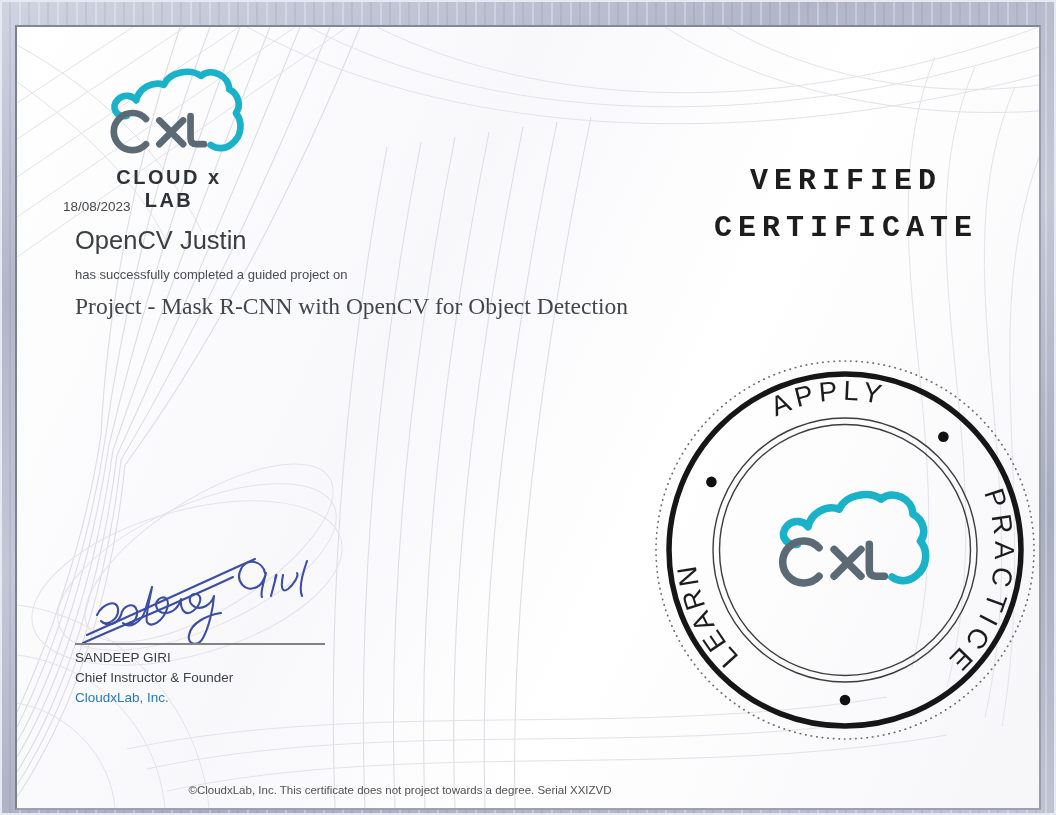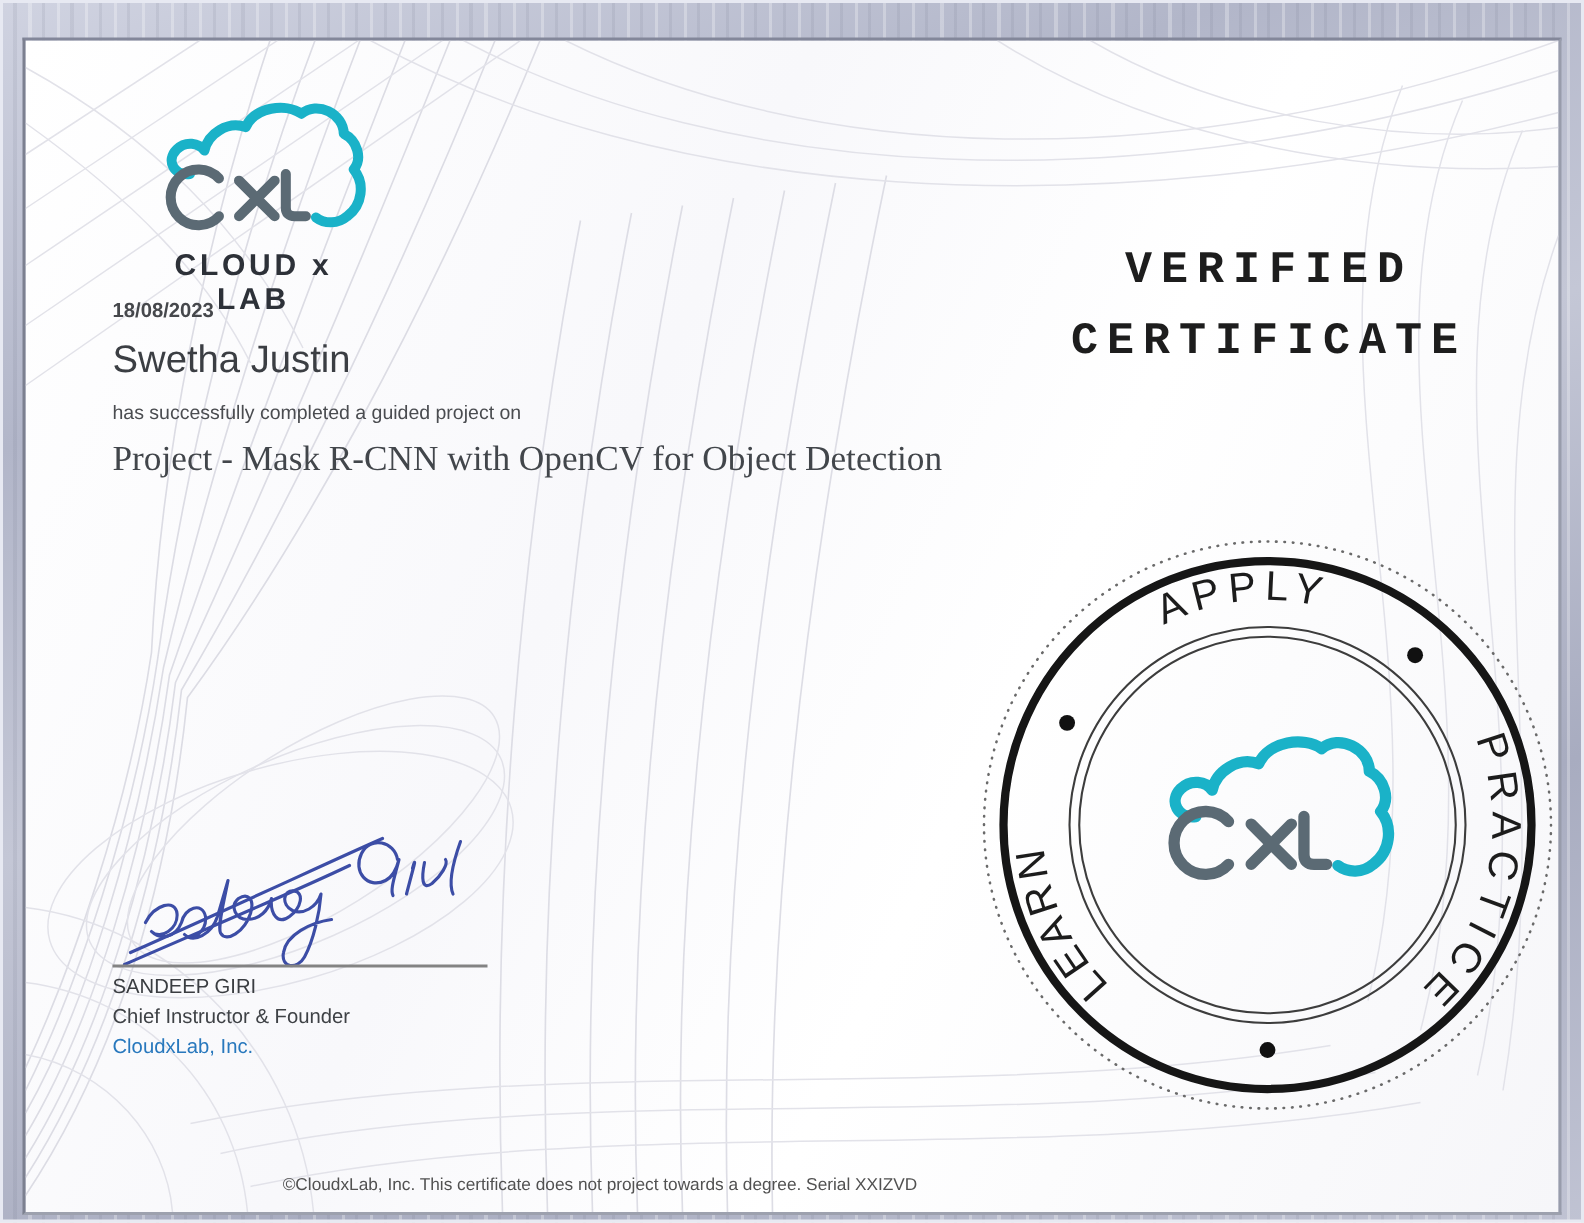--- a/index.html
+++ b/index.html
@@ -28,21 +28,21 @@
   }
   .abs{position:absolute;}
   .guilloche{position:absolute;left:0;top:0;width:1022px;height:781px;}
 
   .brand-wordmark{
     left:72px;top:139px;width:160px;
     text-align:center;
     font-size:20px;font-weight:bold;letter-spacing:2.5px;
     color:#2d3138;
   }
-  .issue-date{left:58px;top:172px;font-size:13.5px;color:#46484c;font-weight:bold;}
+  .issue-date{left:46px;top:172px;font-size:13.5px;color:#46484c;}
   .recipient{left:58px;top:199px;font-size:25.5px;color:#3b3e43;}
   .subtitle{left:58px;top:240px;font-size:13px;color:#4a4c50;}
   .course-title{left:58px;top:266px;font-size:23.5px;color:#42464b;white-space:nowrap;font-family:Liberation Serif, serif;}
 
   .verified{
     left:596px;top:131px;width:466px;
     text-align:center;
     font-family:"Liberation Mono", monospace;
     font-size:30px;line-height:47px;letter-spacing:6px;
     color:#1d1d1d;font-weight:600;
@@ -132,21 +132,21 @@
         </symbol>
       </defs>
 
       <use href="#cxl-logo" x="74" y="34" width="156" height="104"></use>
     </svg>
 
     <div class="abs brand-wordmark">CLOUD x LAB</div>
 
     <div class="abs issue-date">18/08/2023</div>
 
-    <div class="abs recipient">Swetha Justin</div>
+    <div class="abs recipient">OpenCV Justin</div>
 
     <div class="abs subtitle">has successfully completed a guided project on</div>
 
     <div class="abs course-title">Project - Mask R-CNN with OpenCV for Object Detection</div>
 
     <div class="abs verified">
       <div>VERIFIED</div>
       <div>CERTIFICATE</div>
     </div>
 

